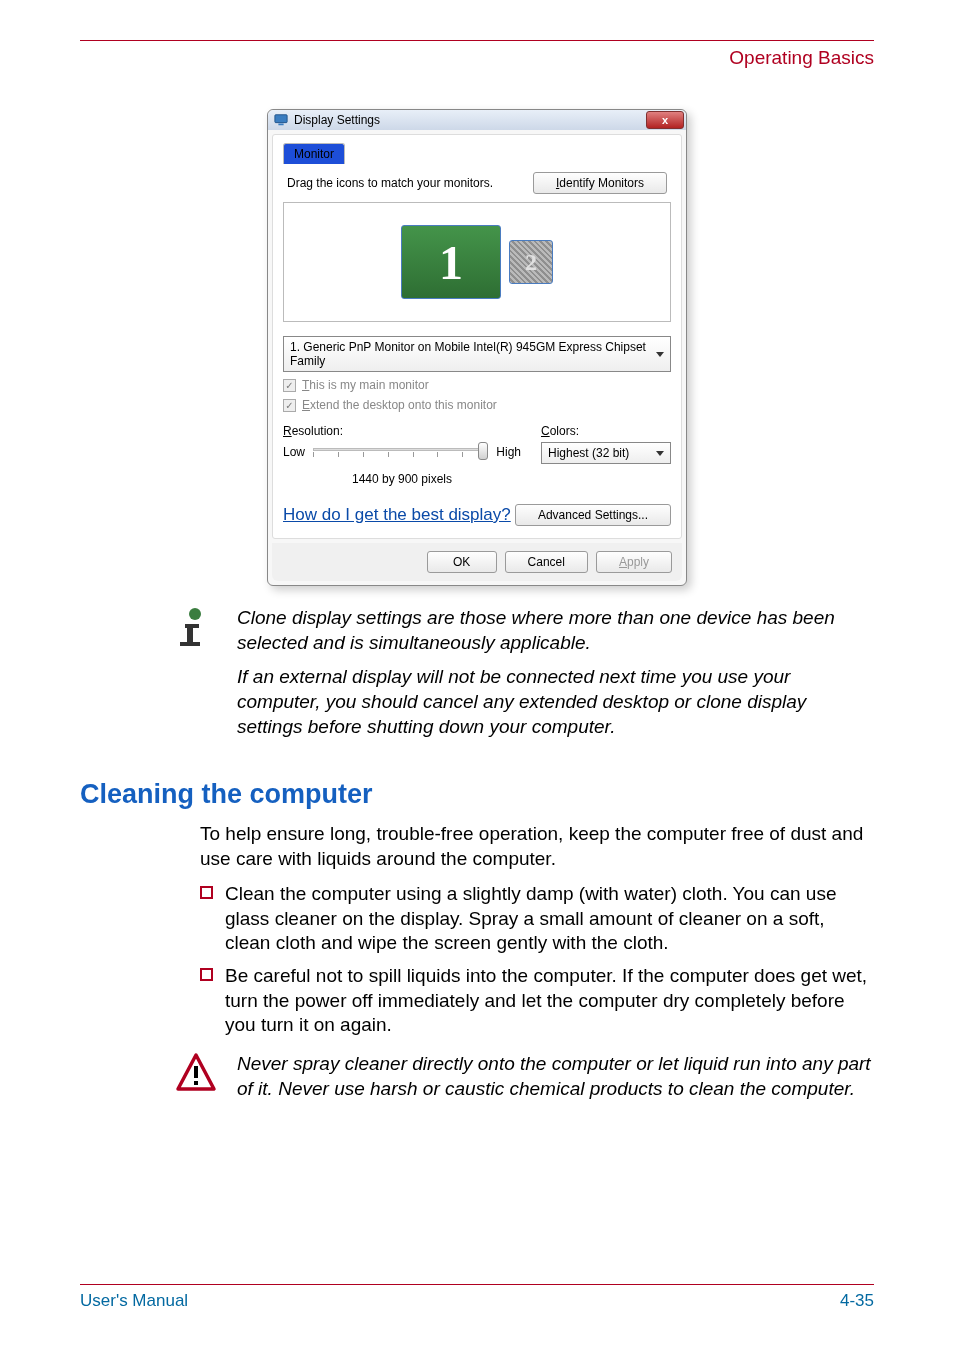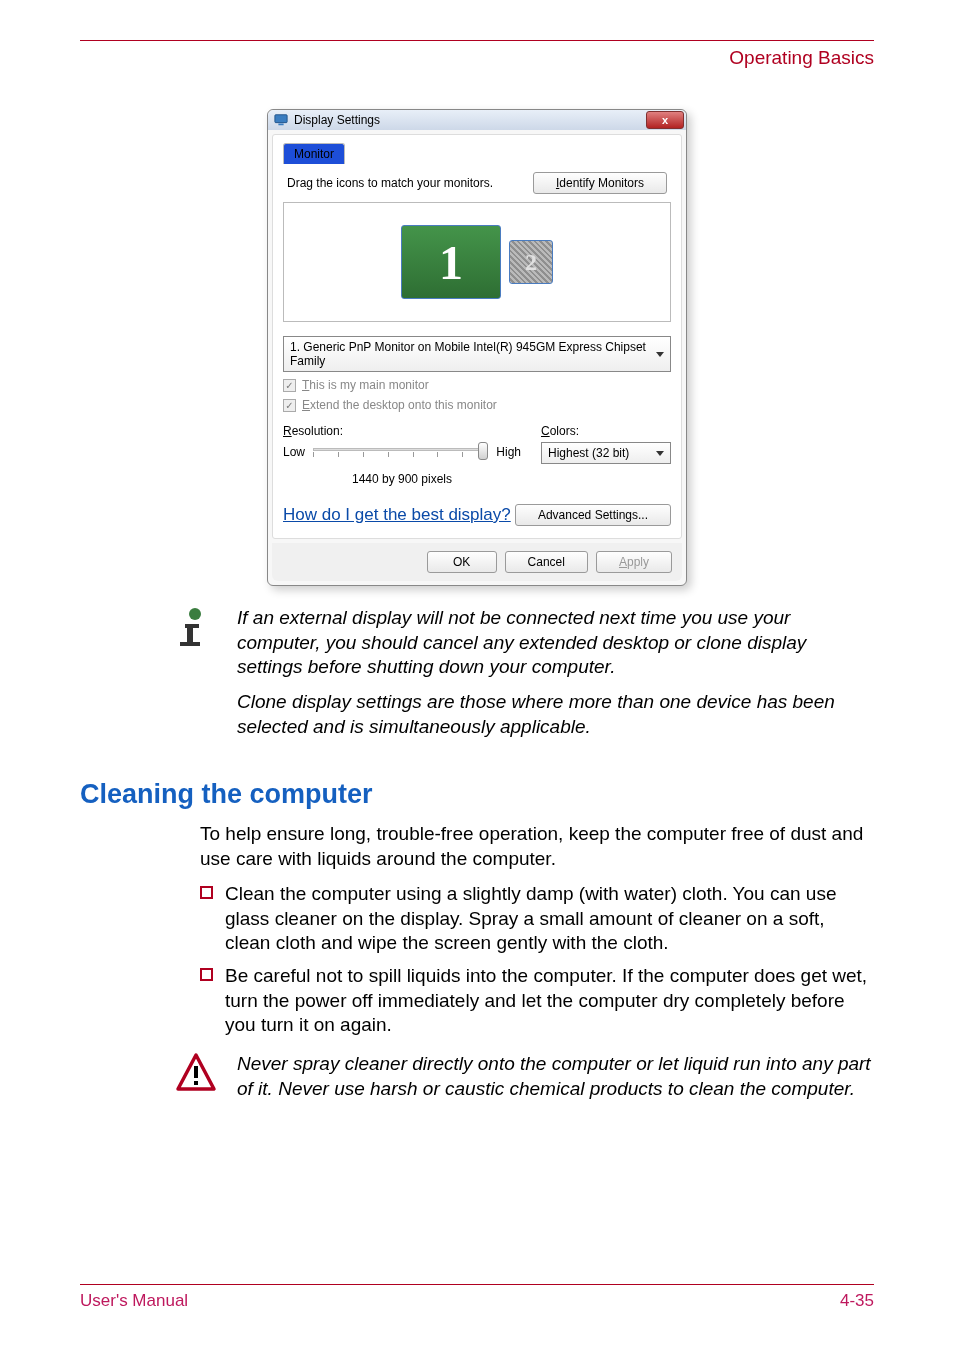--- a/index.html
+++ b/index.html
@@ -271,21 +271,21 @@
     left: 80px;
     right: 80px;
   }
   .footer-line {
     border-top: 1px solid #b00020;
     margin-bottom: 6px;
   }
   .footer-row {
     display: flex;
     justify-content: space-between;
-    color: #be185d;
+    color: #0369a1;
     font-size: 17px;
   }
 </style>
 </head>
 <body>
 
 <div class="page">
   <div class="header-line"></div>
   <div class="header-text">Operating Basics</div>
 
@@ -370,22 +370,22 @@
   </div>
 
   <div class="note-block">
     <div class="note-icon-holder">
       <svg width="42" height="46" viewBox="0 0 42 46">
         <circle cx="20" cy="8" r="6" fill="#3a7d3f"></circle>
         <path d="M10 18 h14 v4 h-6 v14 h7 v4 h-20 v-4 h7 v-14 h-2 z" fill="#333"></path>
       </svg>
     </div>
     <div class="note-text">
+      <p>Clone display settings are those where more than one device has been selected and is simultaneously applicable.</p>
       <p>If an external display will not be connected next time you use your computer, you should cancel any extended desktop or clone display settings before shutting down your computer.</p>
-      <p>Clone display settings are those where more than one device has been selected and is simultaneously applicable.</p>
     </div>
   </div>
 
   <h2 class="section">Cleaning the computer</h2>
 
   <div class="body-text">
     <p>To help ensure long, trouble-free operation, keep the computer free of dust and use care with liquids around the computer.</p>
     <div class="bullet-row">
       <div class="bullet-sq"></div>
       <div>Clean the computer using a slightly damp (with water) cloth. You can use glass cleaner on the display. Spray a small amount of cleaner on a soft, clean cloth and wipe the screen gently with the cloth.</div>

